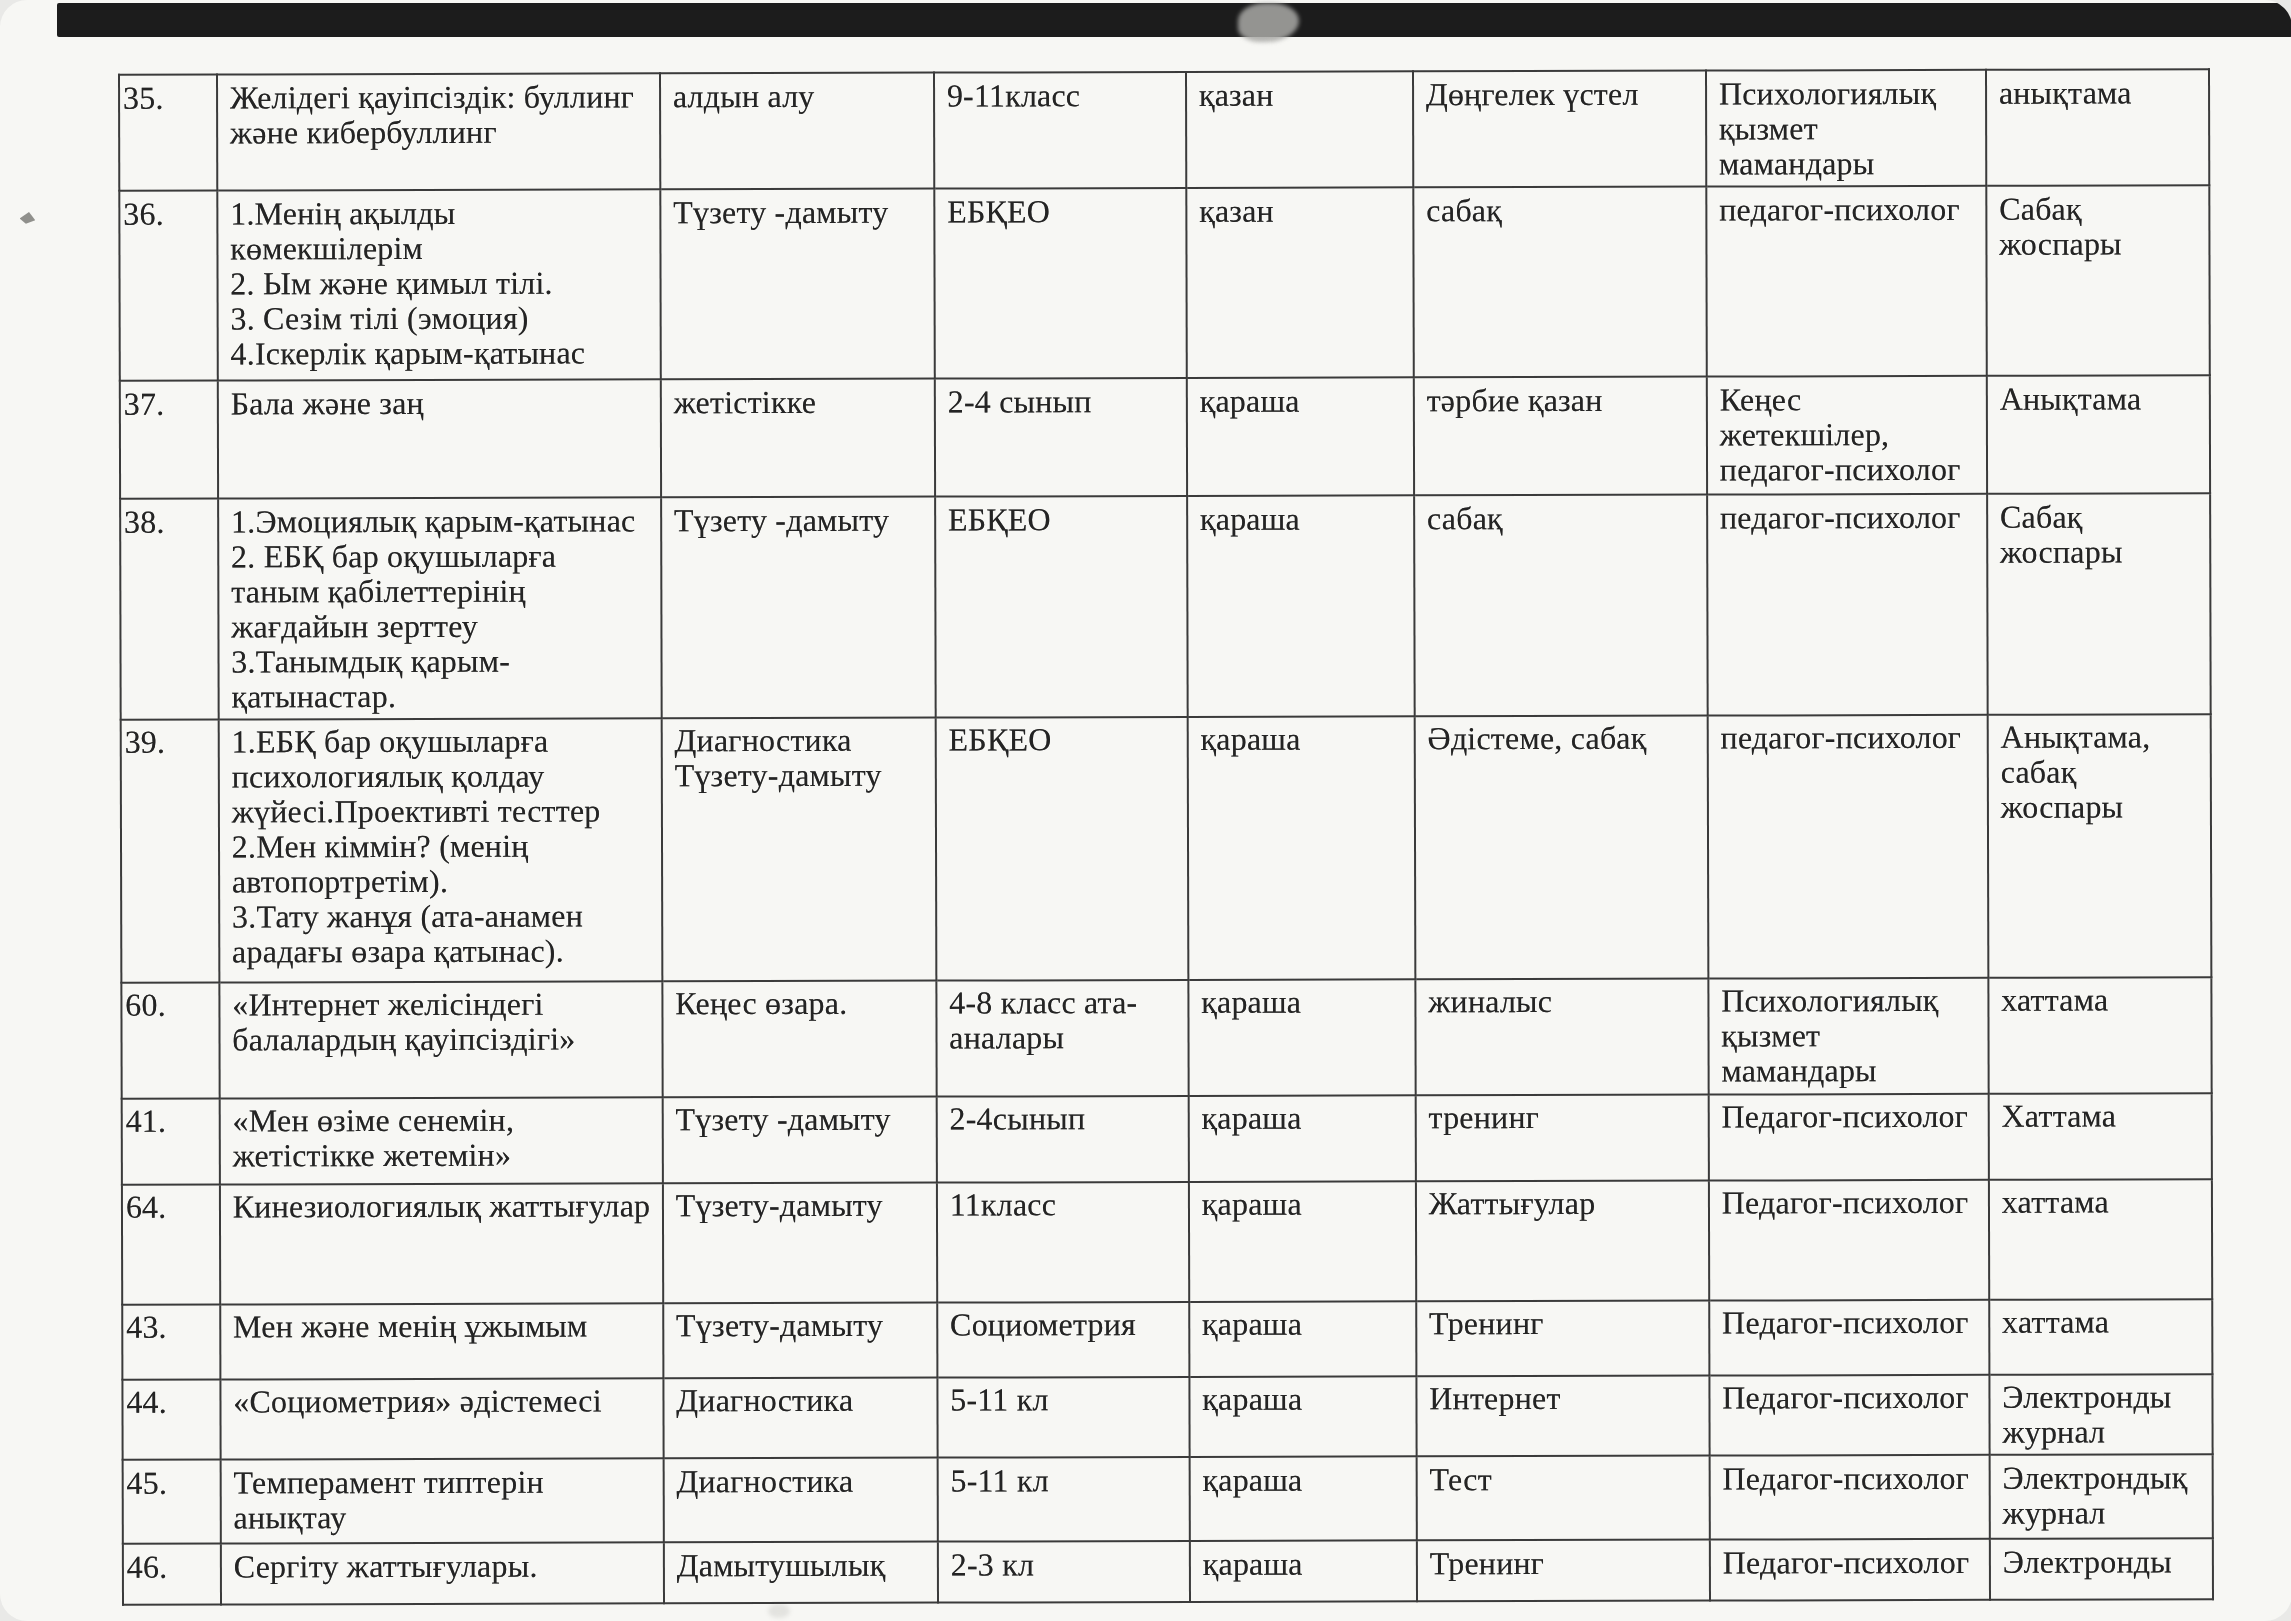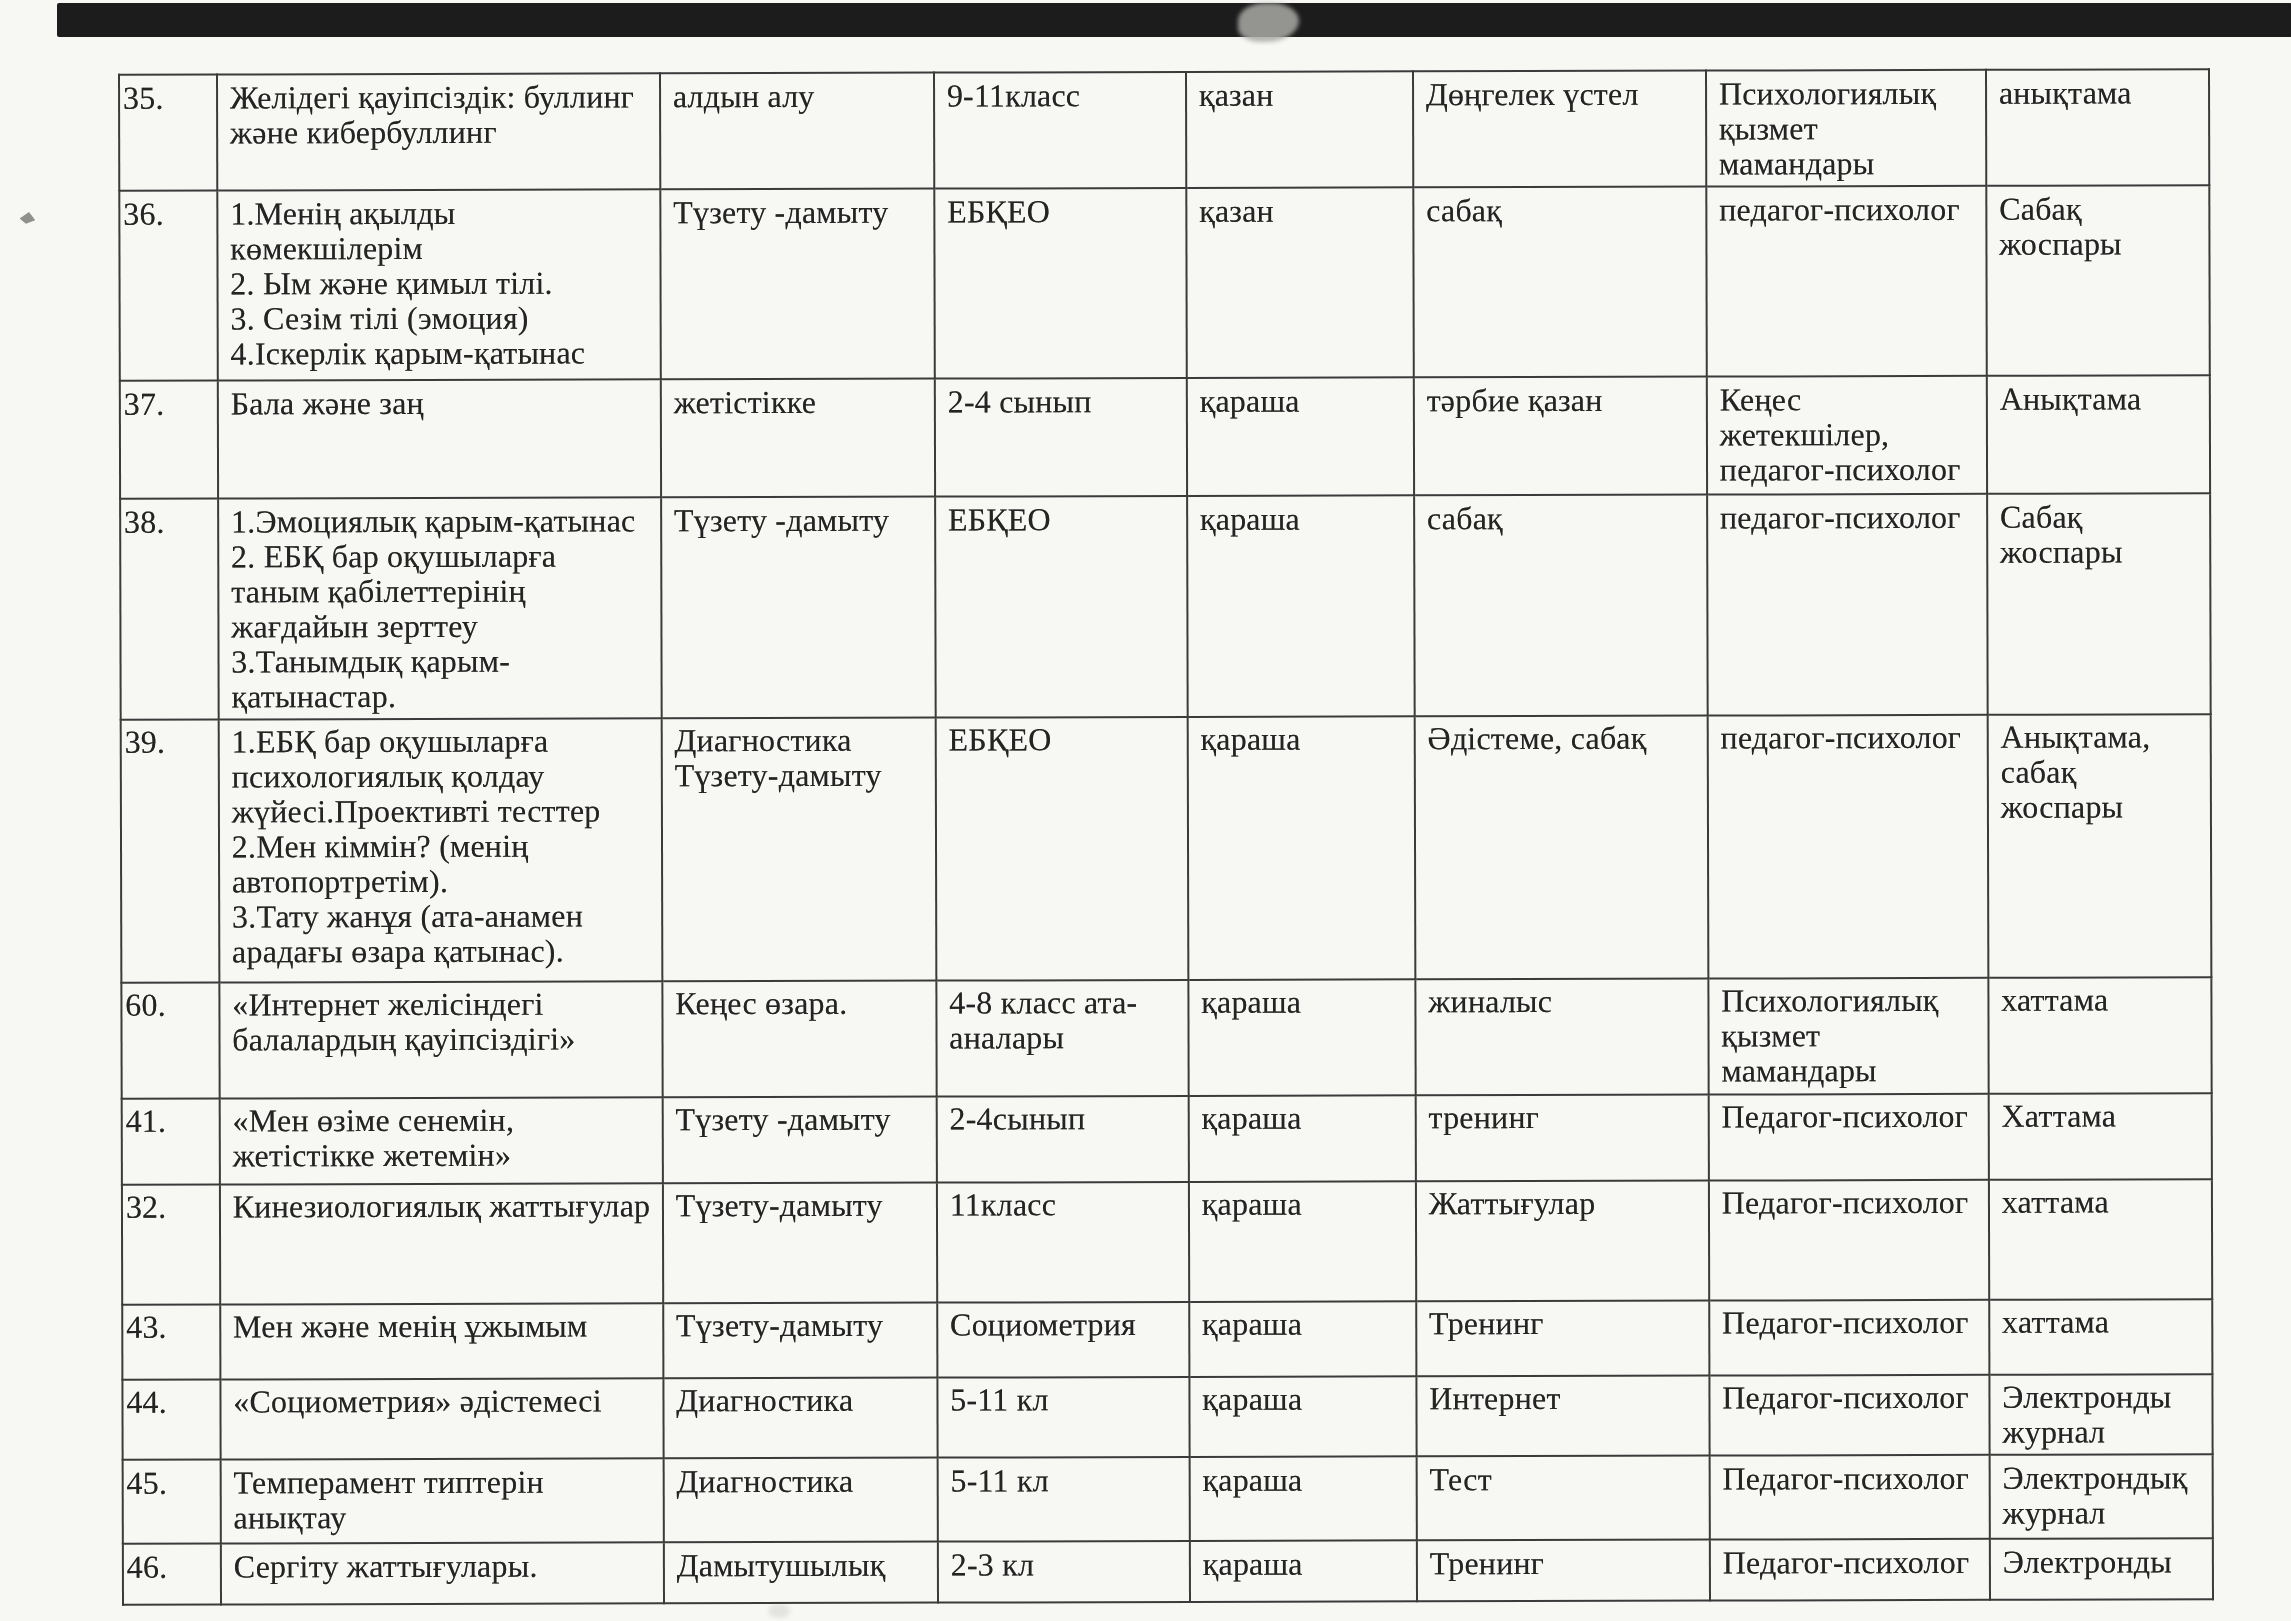--- a/index.html
+++ b/index.html
@@ -55,21 +55,21 @@
     white-space:pre-line;
     overflow:hidden;
   }
   .plan-table td.col-num{padding-left:2.9px;padding-right:2px;}
   
   .plan-table td{text-shadow:0 0 0.5px rgba(20,20,20,.55);}
 </style>
 </head>
 <body>
 
-<div class="page" style="background: rgb(247, 247, 244);">
+<div class="page" style="background: rgb(247, 247, 244); border-radius: 27px;">
 
   <div class="scan-band" style="background: rgb(28, 28, 28);">
     <div class="band-smudge"></div>
   </div>
 
   <div class="margin-fleck"></div>
   <div class="bottom-smudge"></div>
 
   <table class="plan-table">
     <colgroup>
@@ -155,21 +155,21 @@
           <td class="col-num">41.</td>
           <td class="col-name">«Мен өзіме сенемін, жетістікке жетемін»</td>
           <td class="col-type">Түзету -дамыту</td>
           <td class="col-audience">2-4сынып</td>
           <td class="col-month">қараша</td>
           <td class="col-format">тренинг</td>
           <td class="col-responsible">Педагог-психолог</td>
           <td class="col-output">Хаттама</td>
         </tr>
         <tr style="height: 120px;">
-          <td class="col-num">32.</td>
+          <td class="col-num">64.</td>
           <td class="col-name">Кинезиологиялық жаттығулар</td>
           <td class="col-type">Түзету-дамыту</td>
           <td class="col-audience">11класс</td>
           <td class="col-month">қараша</td>
           <td class="col-format">Жаттығулар</td>
           <td class="col-responsible">Педагог-психолог</td>
           <td class="col-output">хаттама</td>
         </tr>
         <tr style="height: 75px;">
           <td class="col-num">43.</td>

